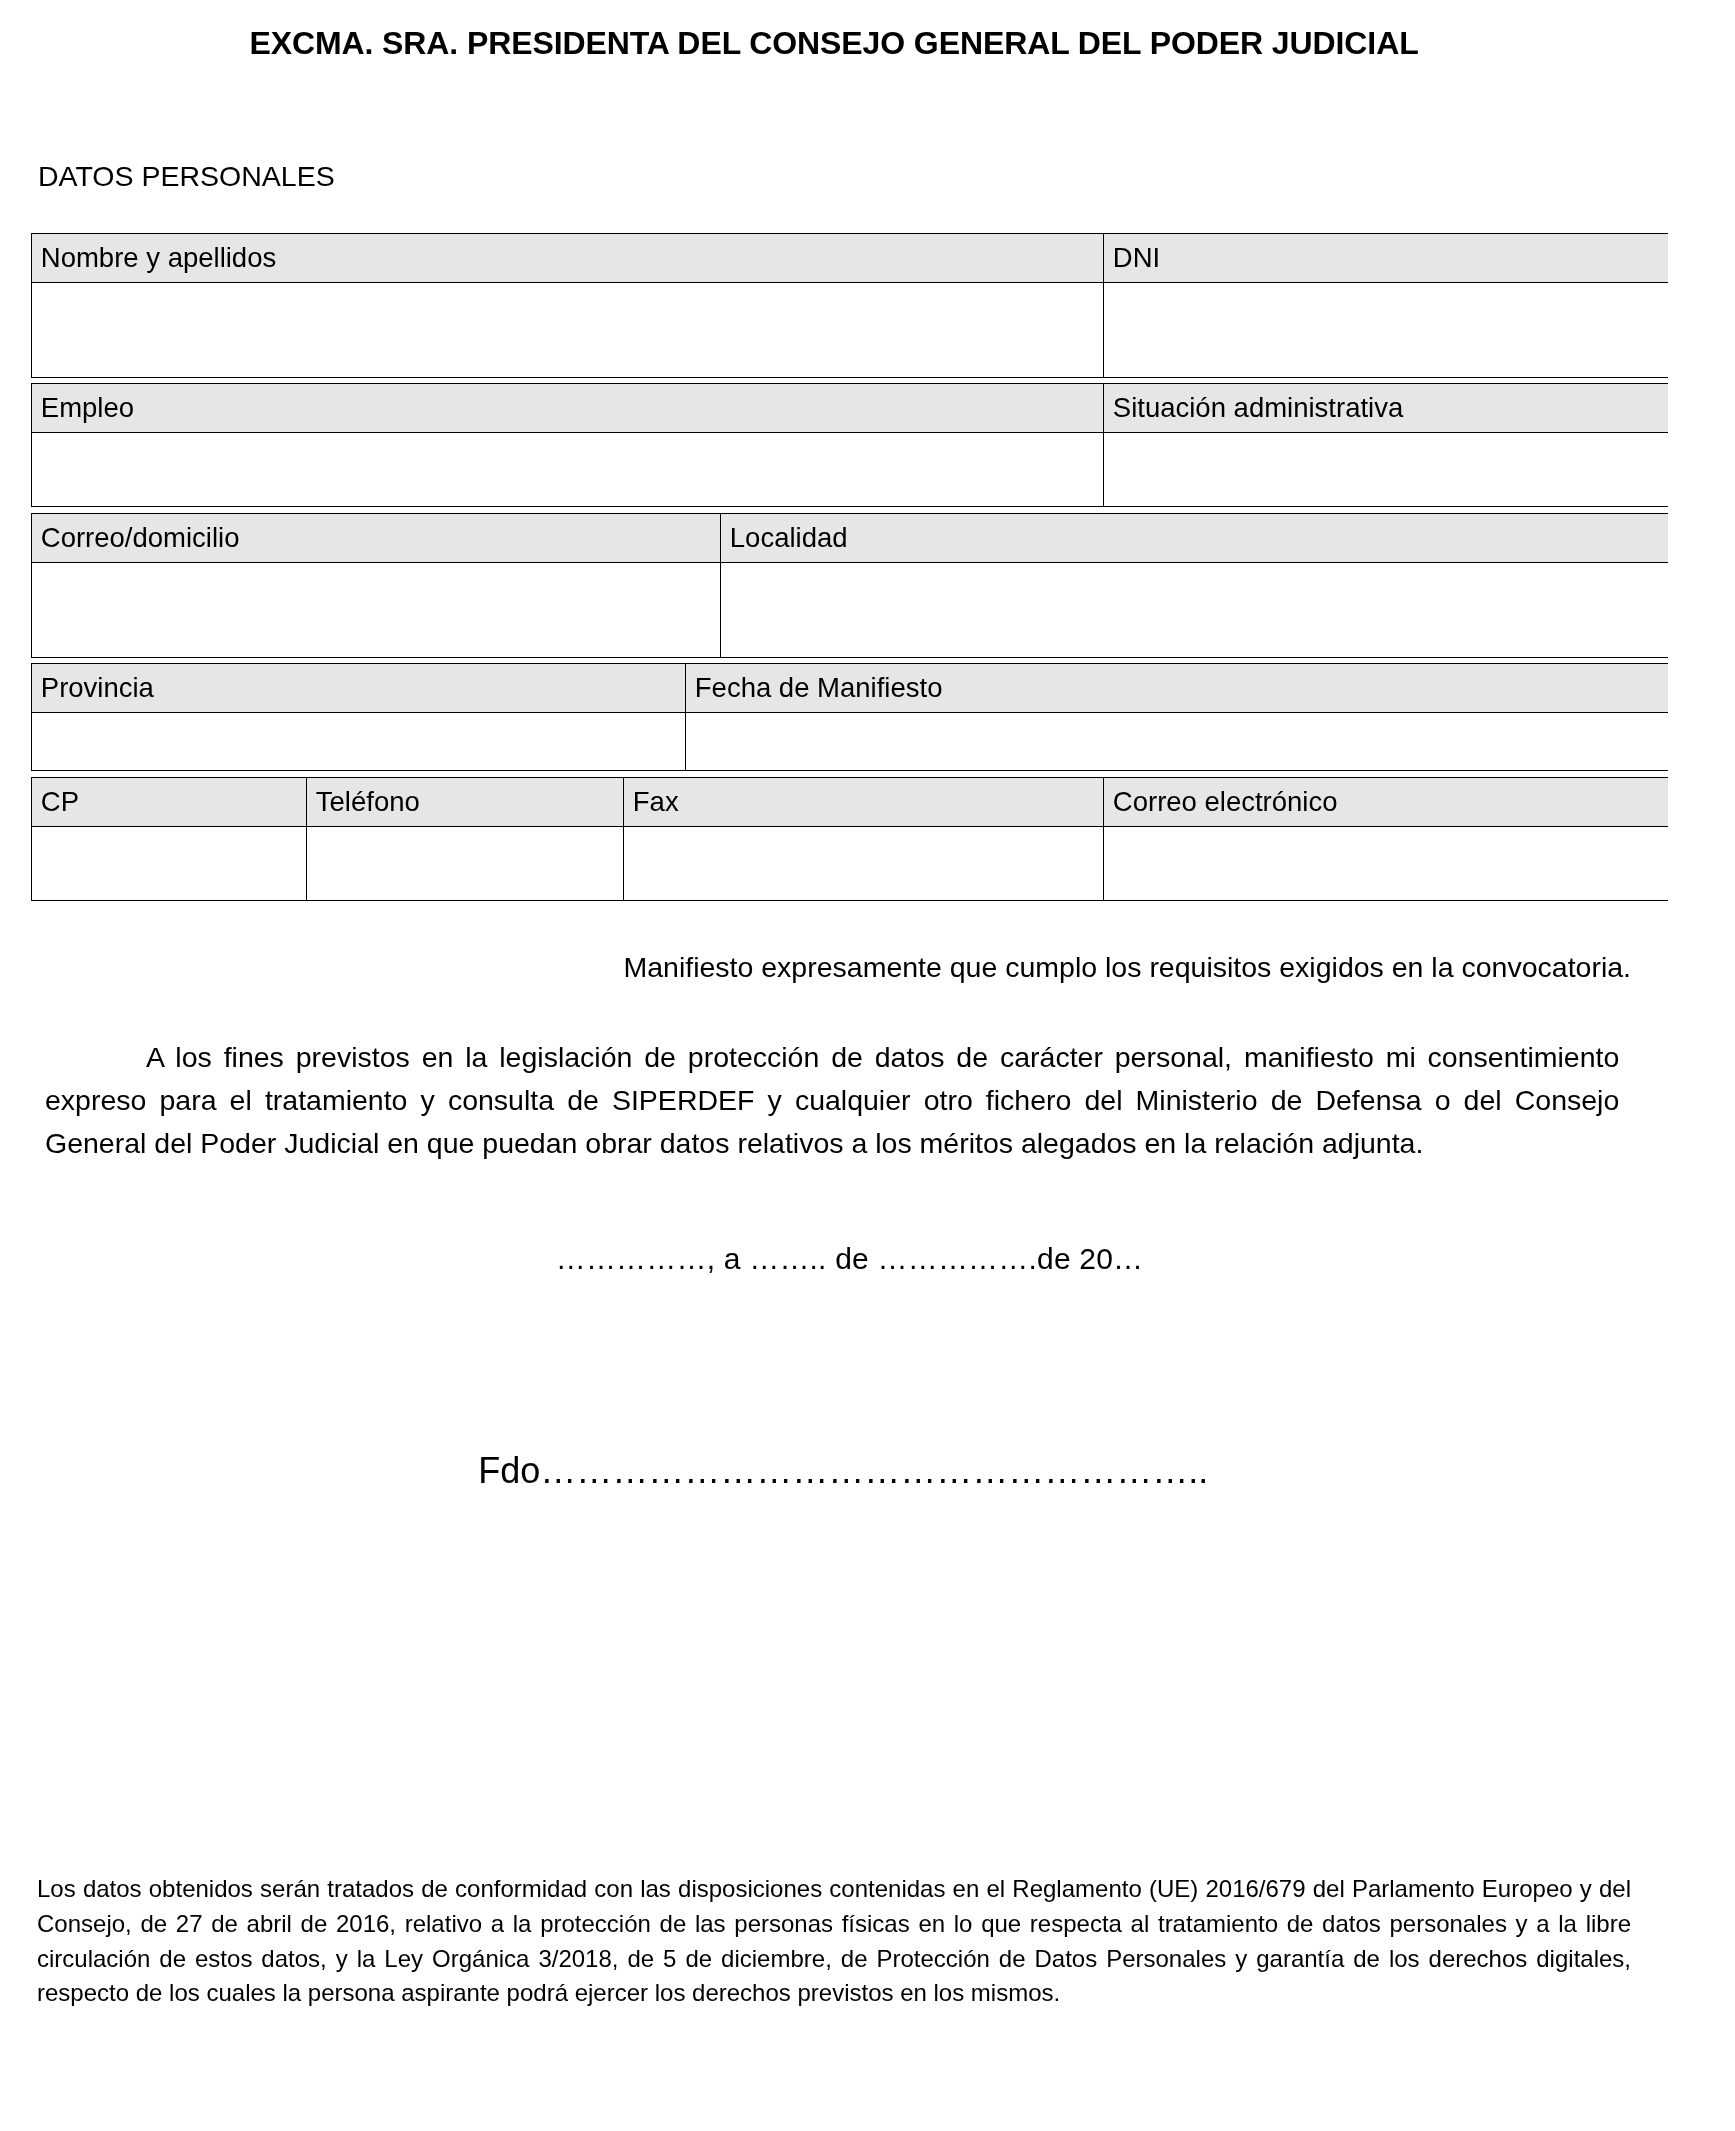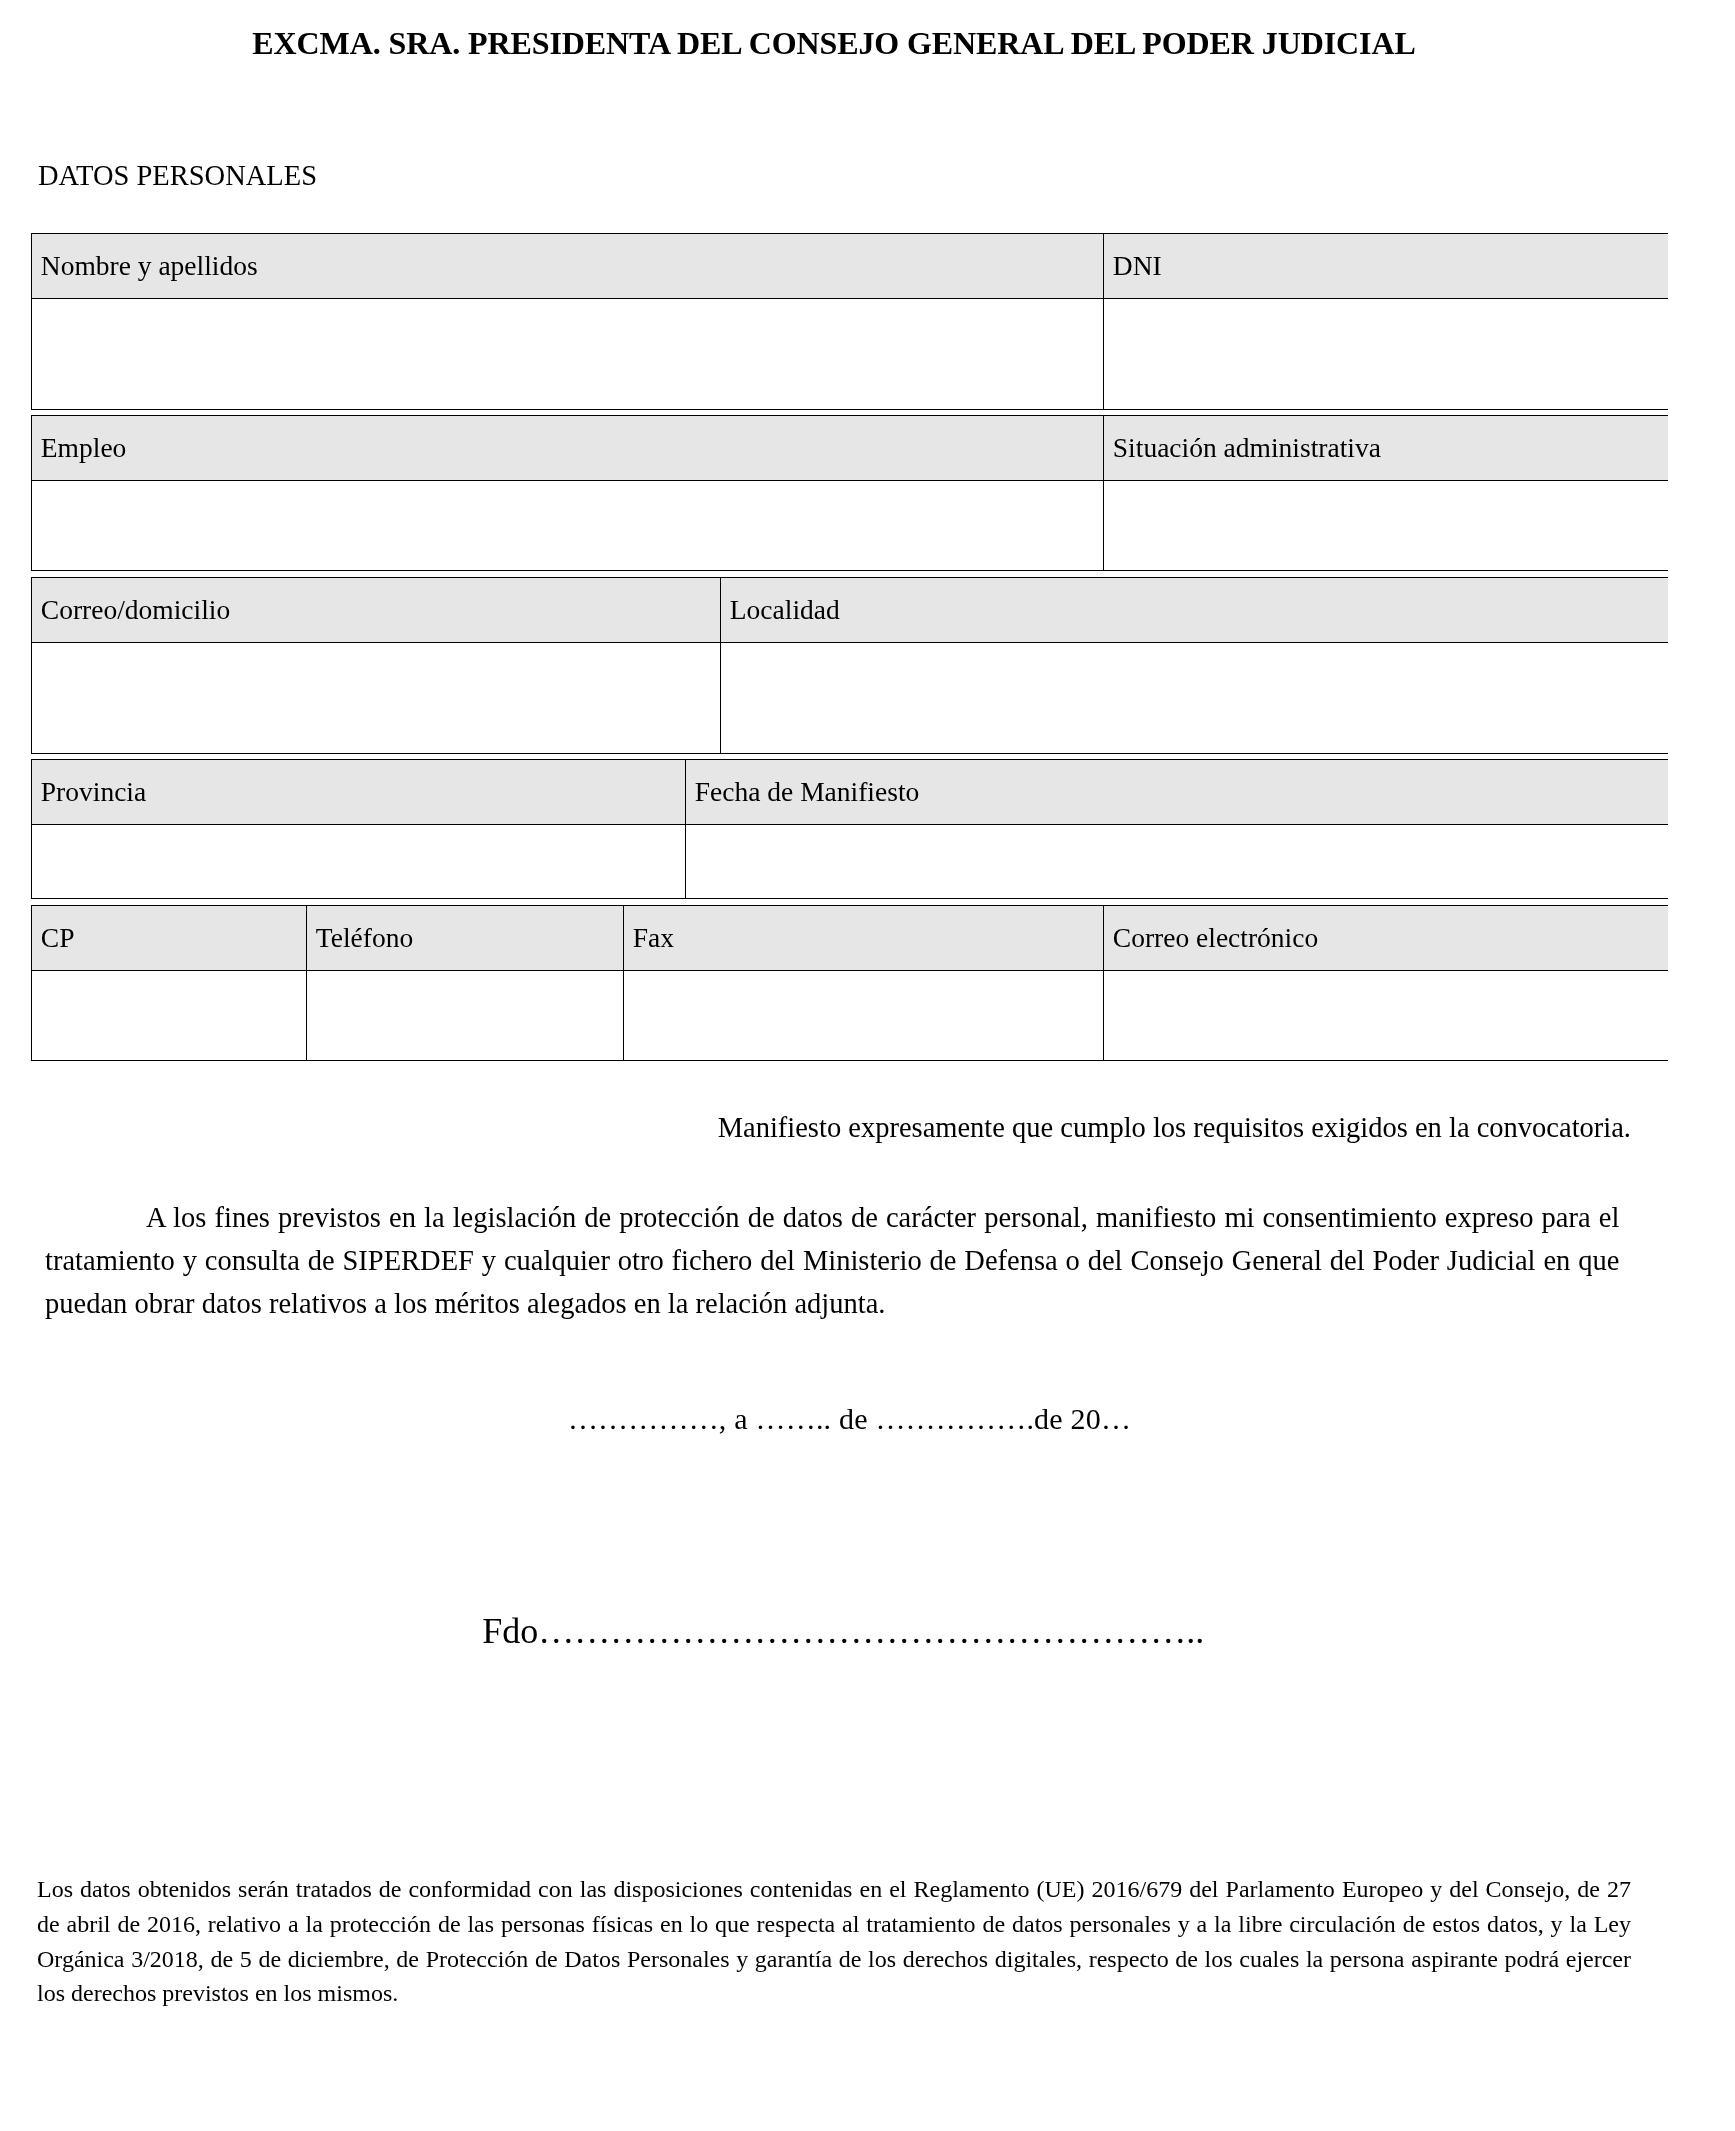--- a/index.html
+++ b/index.html
@@ -14,21 +14,20 @@
     color: #000000;
     -webkit-font-smoothing: antialiased;
   }
   .page {
     position: relative;
     width: 1668px;
     height: 2131px;
     box-sizing: border-box;
     padding: 0 37px;
     overflow: hidden;
-    font-family: Liberation Serif, serif;
   }
 
   
   .doc-title {
     text-align: center;
     font-size: 32px;
     font-weight: bold;
     letter-spacing: -0.1px;
     margin: 0;
     padding-top: 24px;
@@ -48,21 +47,21 @@
   
   .form-table {
     border-collapse: collapse;
     width: 1667px;
     margin-top: 39px;
     margin-left: -6.4px;
     table-layout: fixed;
   }
   .form-table td {
     border: 1.8px solid #000000;
-    padding: 8px;
+    padding: 0;
     vertical-align: top;
   }
   .hdr-cell {
     background: #e6e6e6;
     height: 48px;
     font-size: 27.5px;
     line-height: 48px;
     padding-left: 9.2px !important;
     white-space: nowrap;
     overflow: hidden;

